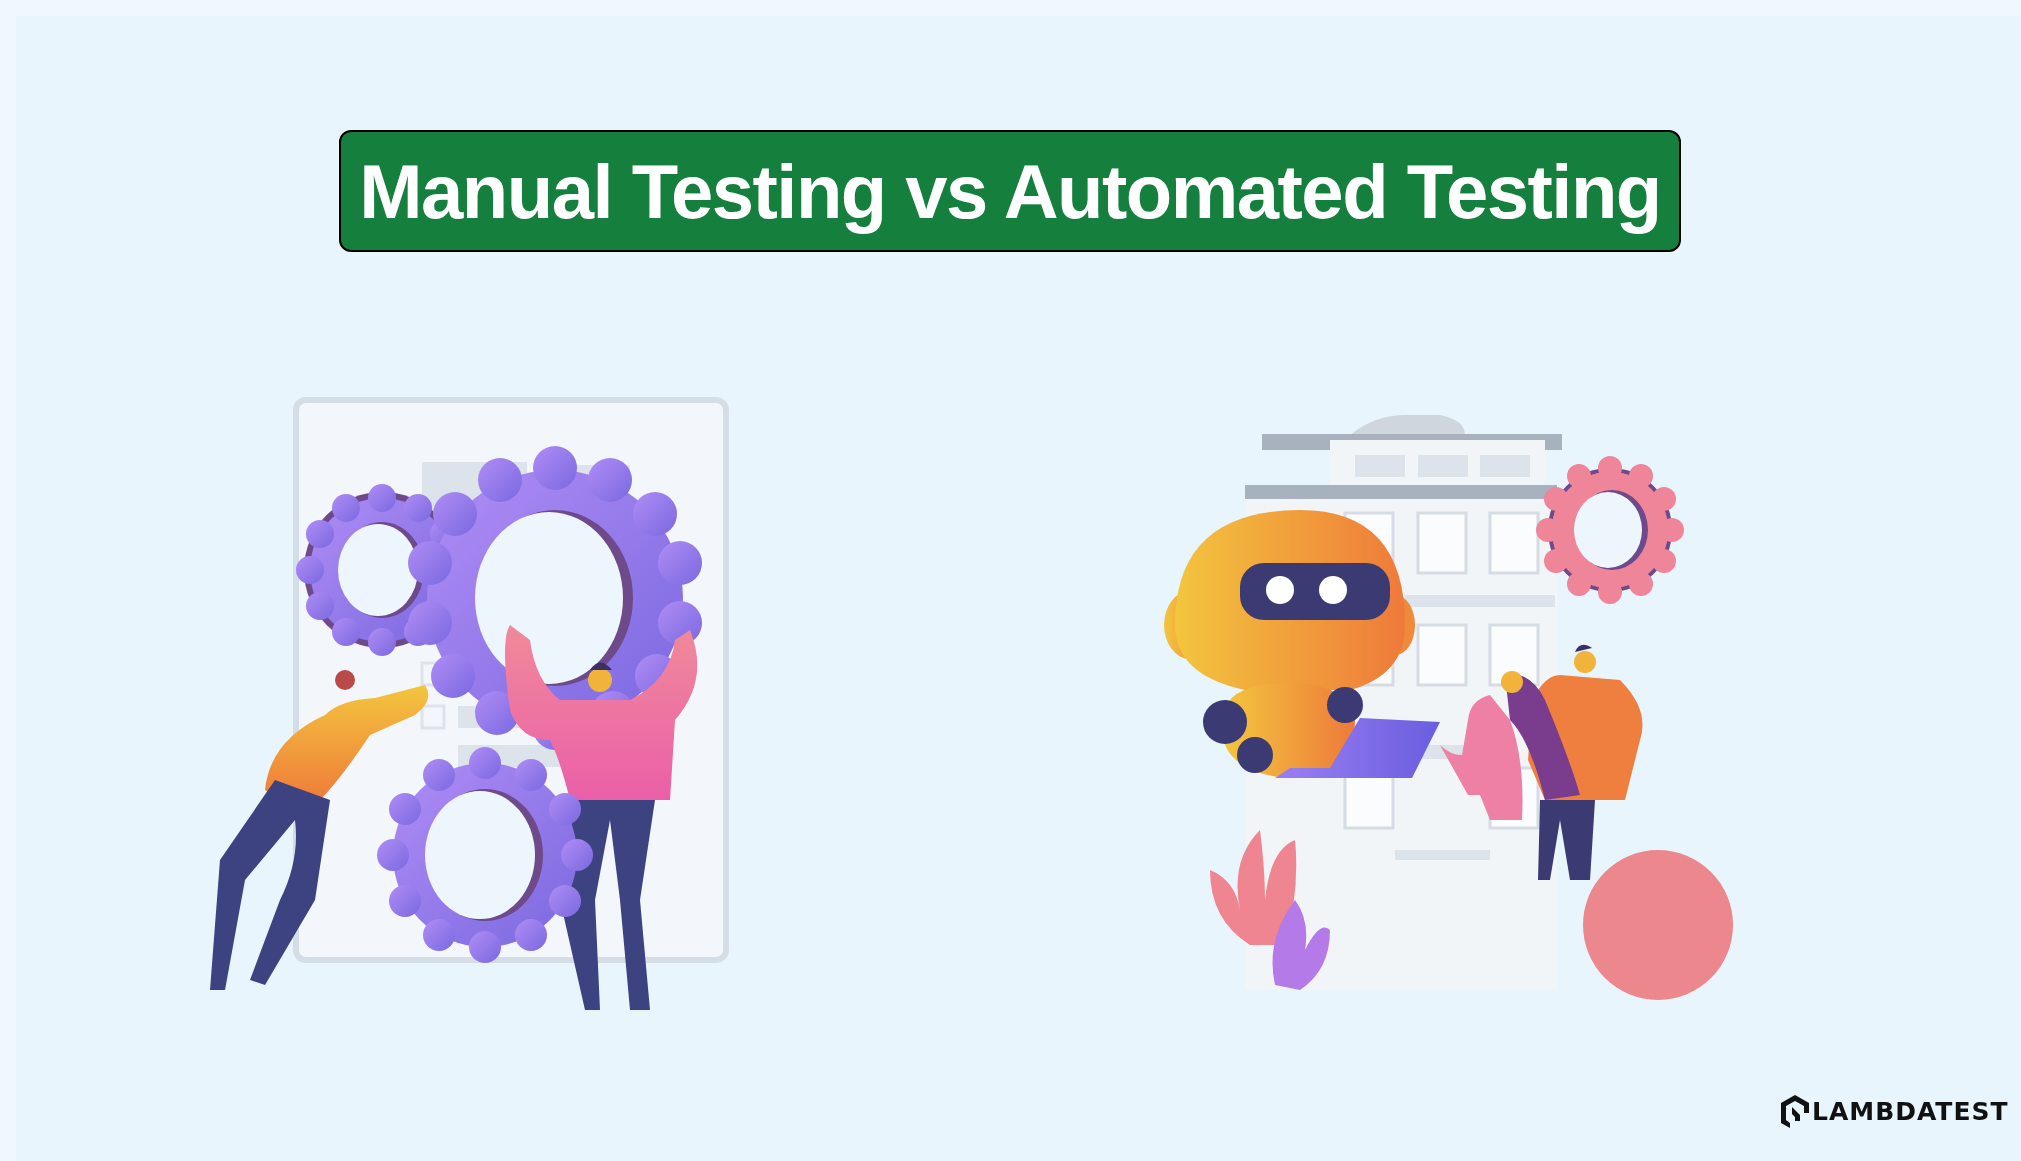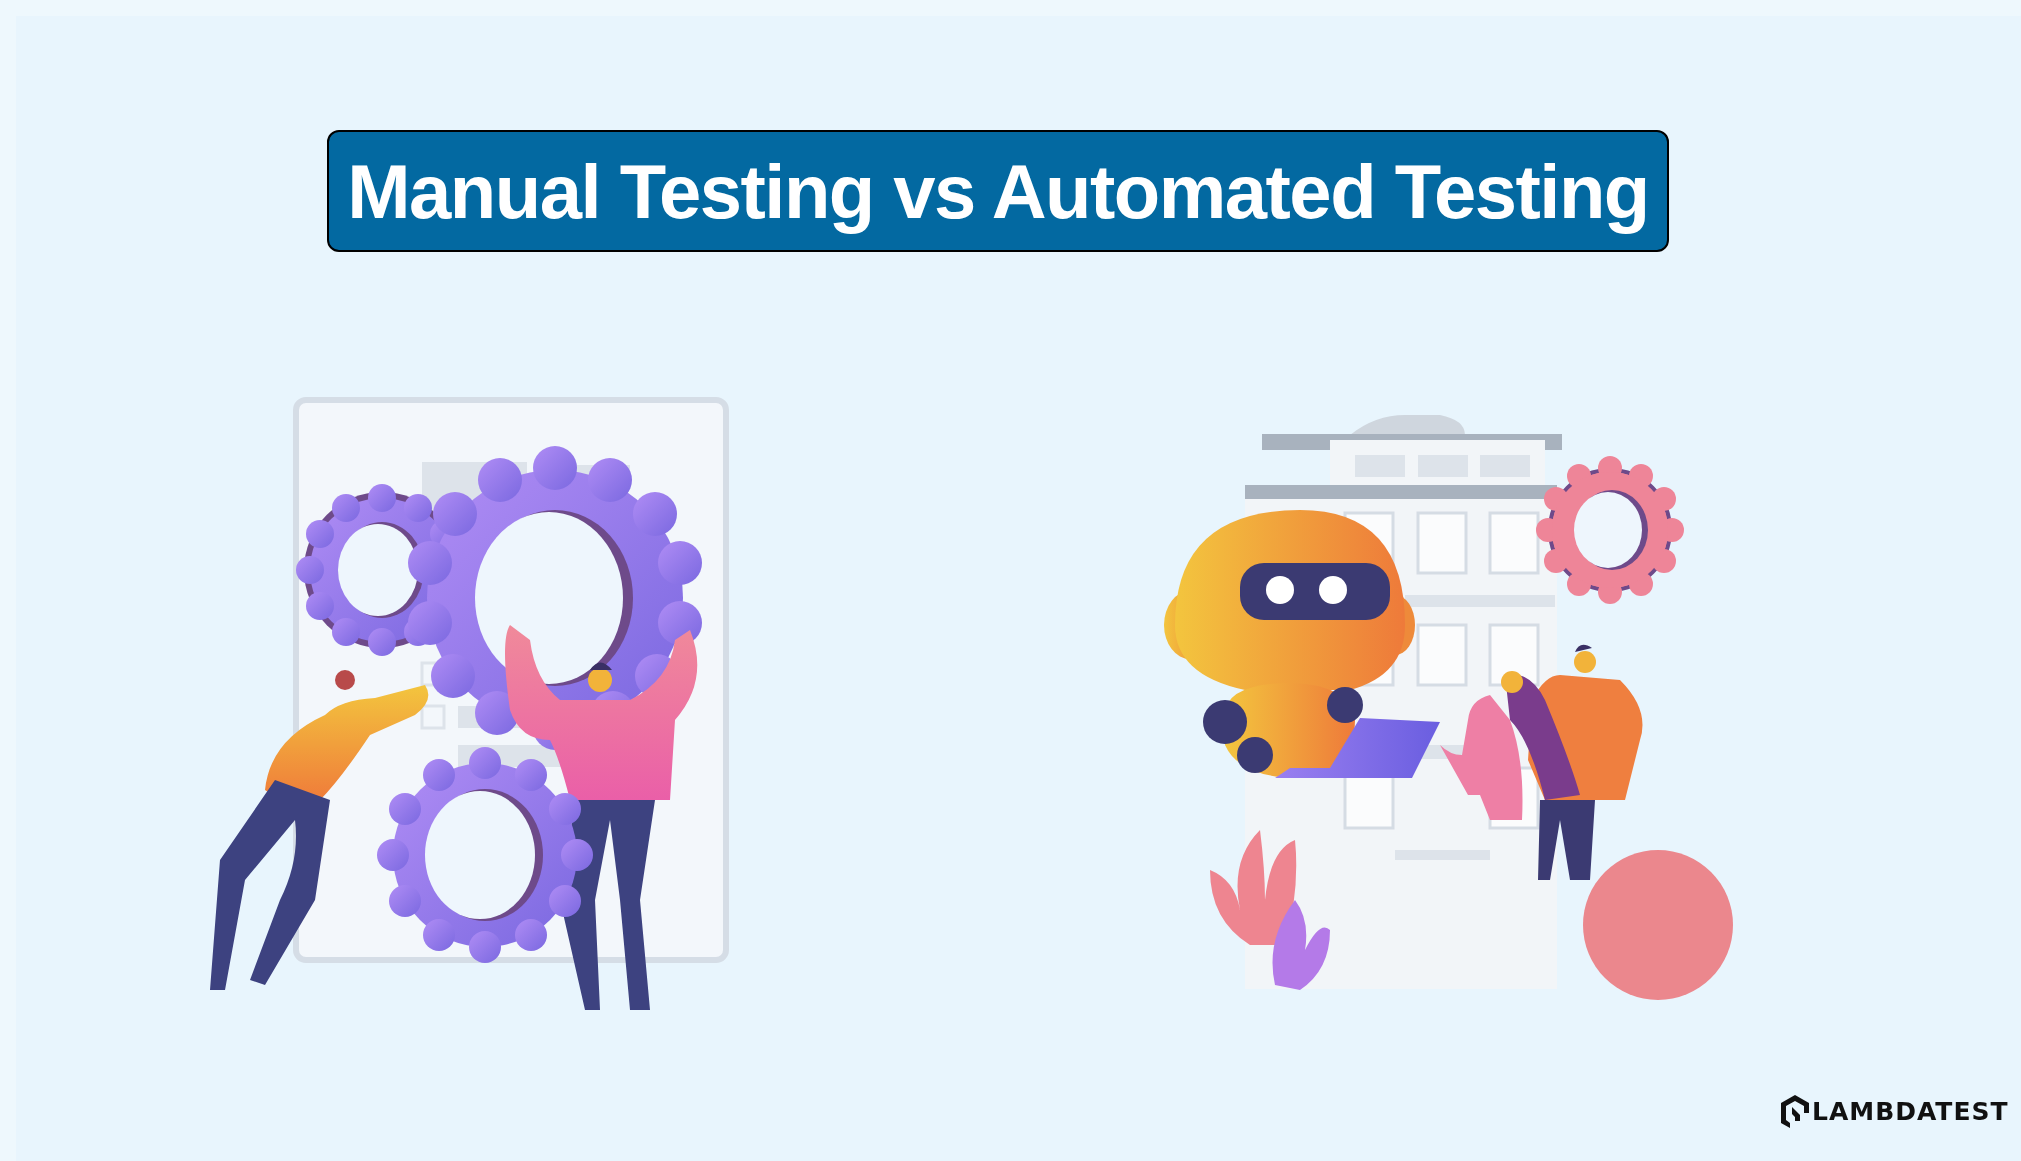--- a/index.html
+++ b/index.html
@@ -1,18 +1,18 @@
 <!DOCTYPE html>
 <html><head>
 <meta charset="utf-8">
 <style>
   html, body { margin:0; padding:0; }
   body { width:2021px; height:1161px; background:#eef8fd; position:relative; overflow:hidden; font-family:"Liberation Sans", sans-serif; }
   .inner-bg { position:absolute; left:16px; top:16px; right:0; bottom:0; background:#e8f5fd; }
-  .title-box { position:absolute; left:327px; top:130px; width:1342px; height:122px; background:#0369a1; border:2px solid #000; border-radius:12px; box-sizing:border-box; display:flex; align-items:center; justify-content:center; }
+  .title-box { position:absolute; left:339px; top:130px; width:1342px; height:122px; background:#15803d; border:2px solid #000; border-radius:12px; box-sizing:border-box; display:flex; align-items:center; justify-content:center; }
   .title-text { color:#fff; font-size:76px; font-weight:bold; letter-spacing:-1.5px; font-family:"Liberation Sans", sans-serif; }
   .illu { position:absolute; }
   .logo { position:absolute; left:1778px; top:1093px; display:flex; align-items:center; gap:0; }
   .logo-text { font-size:25px; font-weight:bold; color:#111; letter-spacing:1px; font-family:"DejaVu Sans", sans-serif; }
 </style>
 </head>
 <body>
 
 <div class="inner-bg"></div>
 

